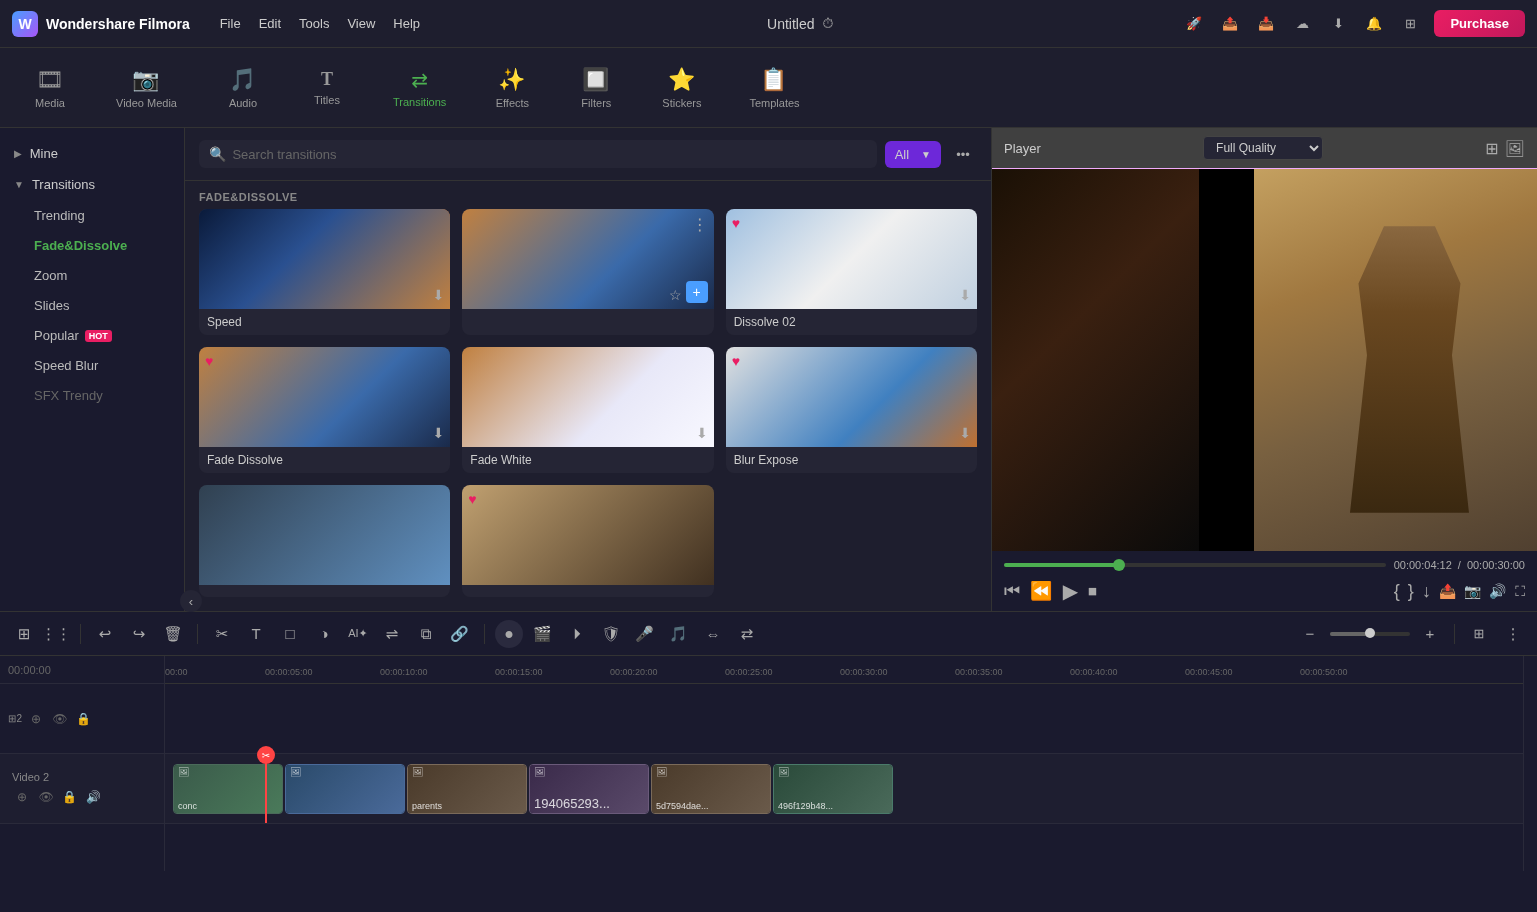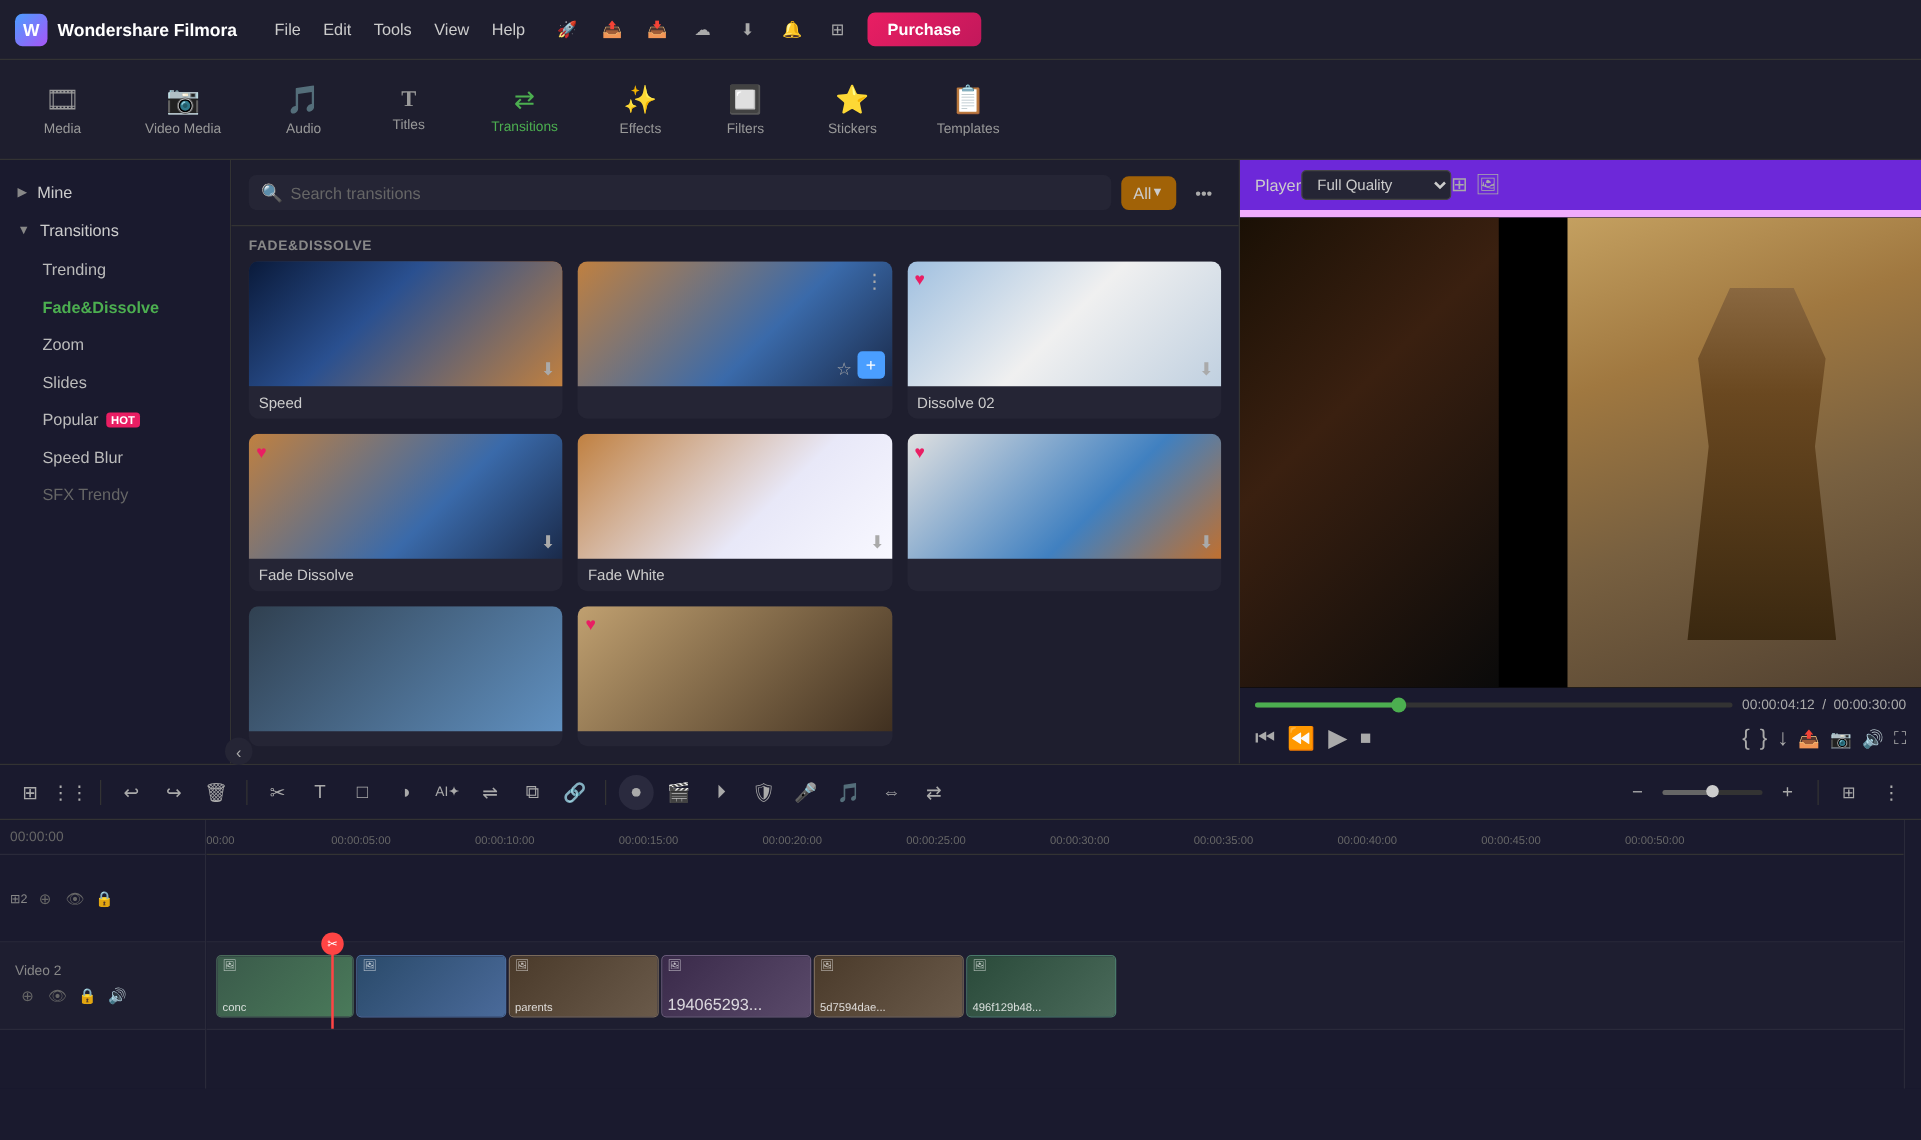--- a/index.html
+++ b/index.html
@@ -32,38 +32,38 @@
     .sidebar-item.has-badge { display: flex; align-items: center; gap: 6px; }
     .hot-badge { background: #e91e63; color: #fff; font-size: 9px; padding: 1px 4px; border-radius: 3px; font-weight: bold; }
     .collapse-btn { width: 20px; height: 20px; display: flex; align-items: center; justify-content: center; color: #aaa; cursor: pointer; }
 
     
     .transitions-panel { flex: 1; background: #1e1e2e; display: flex; flex-direction: column; border-right: 1px solid #333; overflow: hidden; }
     .panel-search-bar { display: flex; align-items: center; gap: 8px; padding: 12px 14px; border-bottom: 1px solid #333; }
     .search-input-wrap { flex: 1; display: flex; align-items: center; background: #252535; border-radius: 6px; padding: 6px 10px; gap: 6px; }
     .search-input-wrap input { background: none; border: none; outline: none; color: #ccc; font-size: 13px; flex: 1; }
     .search-input-wrap input::placeholder { color: #666; }
-    .filter-dropdown { display: flex; align-items: center; gap: 0; background: #a16207; border-radius: 6px; padding: 6px 10px; cursor: pointer; color: #ccc; font-size: 13px; text-align: center; }
+    .filter-dropdown { display: flex; align-items: center; gap: 12px; background: #6d28d9; border-radius: 6px; padding: 6px 10px; cursor: pointer; color: #ccc; font-size: 13px; text-align: center; }
     .more-btn { width: 28px; height: 28px; display: flex; align-items: center; justify-content: center; color: #aaa; cursor: pointer; }
     .section-title { padding: 10px 14px 6px; color: #888; font-size: 11px; text-transform: uppercase; letter-spacing: 0.5px; font-weight: 600; }
     .transitions-grid { flex: 1; overflow-y: auto; padding: 0 14px 14px; display: grid; grid-template-columns: repeat(3, 1fr); gap: 12px; align-content: start; }
 
     
     .trans-card { background: #252535; border-radius: 8px; overflow: hidden; cursor: pointer; position: relative; }
     .trans-thumb { width: 100%; height: 100px; background: #333; position: relative; overflow: hidden; }
     .card-label { padding: 6px 8px; font-size: 12px; color: #ccc; }
     .card-badge-heart { position: absolute; top: 6px; left: 6px; color: #e91e63; font-size: 14px; }
     .card-download { position: absolute; bottom: 6px; right: 6px; color: #aaa; font-size: 14px; }
     .card-add { position: absolute; bottom: 6px; right: 6px; width: 22px; height: 22px; background: #4a9eff; border-radius: 4px; display: flex; align-items: center; justify-content: center; color: #fff; font-size: 14px; }
     .card-star { position: absolute; bottom: 6px; right: 32px; color: #aaa; font-size: 14px; }
     .card-more { position: absolute; top: 6px; right: 6px; color: #aaa; font-size: 16px; }
 
     
     .player-panel { width: 545px; background: #111; display: flex; flex-direction: column; flex-shrink: 0; }
-    .player-header { display: flex; align-items: center; padding: 8px 12px; background: #6d28d9; border-bottom: 6px solid #f0abfc; }
+    .player-header { display: flex; align-items: center; justify-content: space-between; padding: 8px 12px; background: #404040; border-bottom: 1px solid #f0abfc; }
     .player-label { color: #ccc; font-size: 13px; }
     .player-quality { display: flex; align-items: center; gap: 6px; }
     .quality-select { background: #252535; border: 1px solid #444; border-radius: 4px; color: #ccc; padding: 3px 8px; font-size: 12px; cursor: pointer; }
     .player-view-icons { display: flex; gap: 6px; }
     .player-view-icon { color: #aaa; cursor: pointer; font-size: 16px; }
     .player-canvas { flex: 1; background: #000; position: relative; overflow: hidden; display: flex; align-items: center; justify-content: center; }
     .player-content { width: 100%; height: 100%; position: relative; }
     .player-controls { background: #1a1a2e; padding: 8px 12px; }
     .progress-bar-wrap { display: flex; align-items: center; gap: 8px; margin-bottom: 8px; }
     .progress-bar { flex: 1; height: 4px; background: #333; border-radius: 2px; position: relative; cursor: pointer; }
@@ -114,20 +114,24 @@
     <div class="logo-icon">W</div>
     <span>Wondershare Filmora</span>
   </div>
   <div class="topbar-menu">
     <span>File</span>
     <span>Edit</span>
     <span>Tools</span>
     <span>View</span>
     <span>Help</span>
   </div>
+  <div style="flex:1; display:flex; align-items:center; justify-content:center; gap:8px;">
+    <span style="color:#ccc; font-size:14px;">Untitled</span>
+    <span style="color:#aaa; font-size:14px;">⏱</span>
+  </div>
   <div class="topbar-right">
     <div class="topbar-icons">
       <div class="topbar-icon">🚀</div>
       <div class="topbar-icon">📤</div>
       <div class="topbar-icon">📥</div>
       <div class="topbar-icon">☁</div>
       <div class="topbar-icon">⬇</div>
       <div class="topbar-icon">🔔</div>
       <div class="topbar-icon">⊞</div>
     </div>
@@ -271,20 +275,21 @@
             <div class="card-download">⬇</div>
           </div>
           <div class="card-label">Fade White</div>
         </div>
 
         <div class="trans-card">
           <div class="trans-thumb" style="background:linear-gradient(135deg,#e0e0e0 0%,#4080c0 60%,#c07030 100%); position:relative;">
             <div class="card-badge-heart">♥</div>
             <div class="card-download">⬇</div>
           </div>
+          <div class="card-label">Blur Expose</div>
         </div>
 
         <div class="trans-card">
           <div class="trans-thumb" style="background:linear-gradient(135deg,#304050 0%,#6090c0 100%); position:relative;">
           </div>
           <div class="card-label"></div>
         </div>
 
         <div class="trans-card">
           <div class="trans-thumb" style="background:linear-gradient(135deg,#c0a070 0%,#403020 100%); position:relative;">

